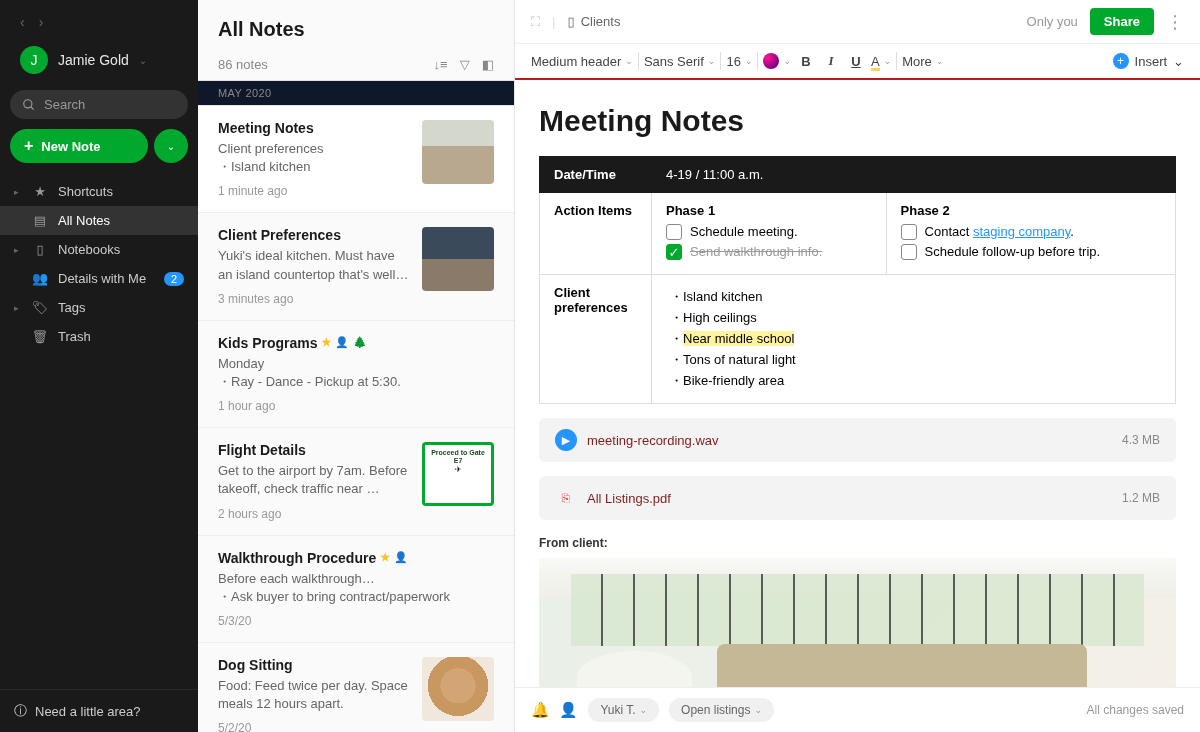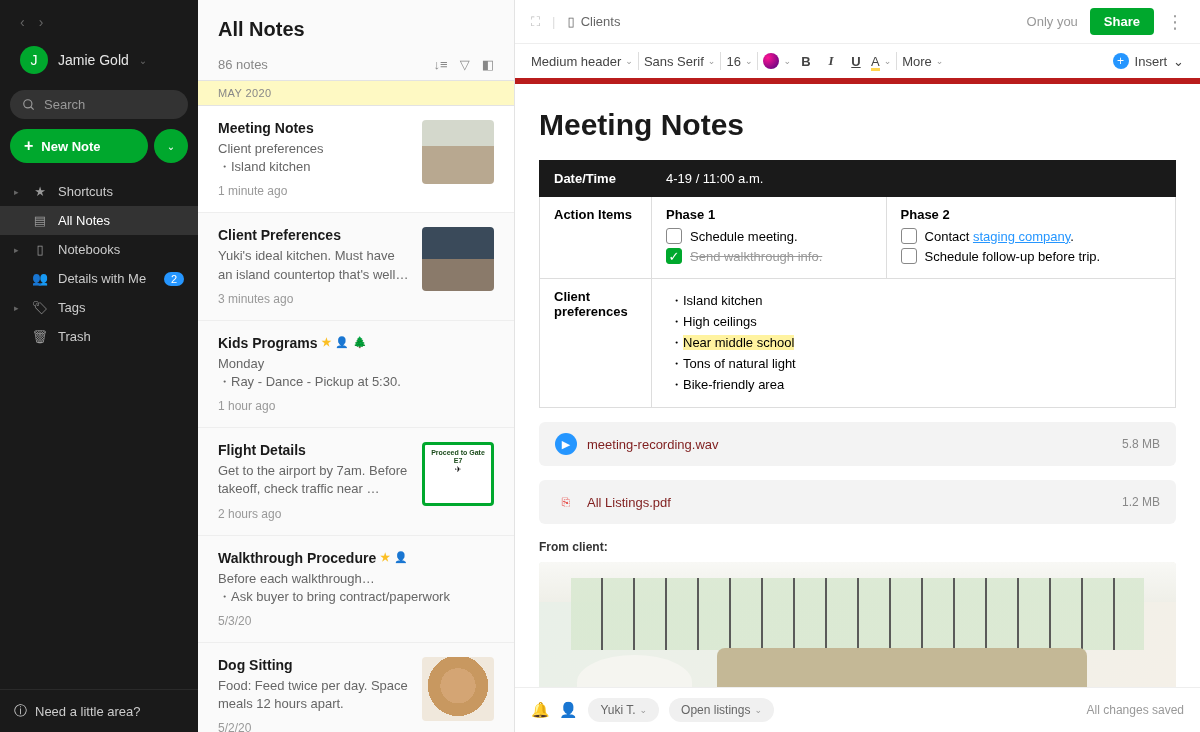--- a/index.html
+++ b/index.html
@@ -22,55 +22,55 @@
 .nav-item .tri { width: 8px; display: inline-block; color: #666; font-size: 9px; }
 .nav-item .icon { width: 16px; display: flex; justify-content: center; color: #999; }
 .badge { background: #2596ff; color: #fff; border-radius: 10px; font-size: 11px; padding: 1px 7px; margin-left: auto; }
 .help-row { margin-top: auto; padding: 12px 14px; display: flex; align-items: center; gap: 8px; font-size: 13px; color: #ccc; cursor: pointer; border-top: 1px solid #2a2a2a; }
 .notelist { width: 317px; background: #fafafa; border-right: 1px solid #e3e3e3; display: flex; flex-direction: column; overflow: hidden; }
 .nl-header { padding: 18px 20px 6px; }
 .nl-title { font-size: 20px; font-weight: 600; color: #1a1a1a; }
 .nl-sub { display: flex; justify-content: space-between; align-items: center; padding: 10px 20px 8px; font-size: 13px; color: #888; }
 .nl-tools { display: flex; gap: 12px; color: #888; }
 .nl-tools span { cursor: pointer; }
-.nl-group { padding: 6px 20px; font-size: 11px; color: #888; letter-spacing: 0.4px; background: #fef9c3; border-top: 1px solid #e3e3e3; border-bottom: 1px solid #e3e3e3; }
+.nl-group { padding: 6px 20px; font-size: 11px; color: #888; letter-spacing: 0.4px; background: #0f172a; border-top: 1px solid #e3e3e3; border-bottom: 1px solid #e3e3e3; }
 .note-item { padding: 14px 20px; border-bottom: 1px solid #eee; display: flex; gap: 12px; cursor: pointer; background: #fafafa; }
 .note-item.selected { background: #fff; }
 .note-body { flex: 1; min-width: 0; }
 .note-title { font-size: 14px; font-weight: 600; color: #1a1a1a; margin-bottom: 4px; display: flex; align-items: center; gap: 4px; }
 .note-preview { font-size: 13px; color: #666; line-height: 1.4; display: -webkit-box; -webkit-line-clamp: 2; -webkit-box-orient: vertical; overflow: hidden; }
 .note-time { font-size: 12px; color: #999; margin-top: 8px; }
 .note-thumb { width: 72px; height: 64px; background: #ddd; border-radius: 4px; flex-shrink: 0; overflow: hidden; display: flex; align-items: center; justify-content: center; }
 .star { color: #fbbf24; font-size: 11px; }
 .ppl { color: #2596ff; font-size: 11px; }
 .tree { color: #0a7a3a; font-size: 11px; }
 .editor { flex: 1; display: flex; flex-direction: column; overflow: hidden; }
 .ed-top { display: flex; align-items: center; gap: 12px; padding: 8px 16px; border-bottom: 1px solid #eee; font-size: 13px; color: #666; }
 .ed-top .spacer { flex: 1; }
 .notebook-tag { display: flex; align-items: center; gap: 6px; cursor: pointer; }
 .only-you { color: #999; }
 .share-btn { background: #00a82d; color: #fff; padding: 6px 14px; border-radius: 4px; font-weight: 600; cursor: pointer; }
 .dots { cursor: pointer; color: #999; font-size: 18px; }
-.toolbar { display: flex; align-items: center; gap: 5px; padding: 8px 16px; border-bottom: 6px solid #b91c1c; font-size: 13px; color: #444; }
+.toolbar { display: flex; align-items: center; gap: 5px; padding: 8px 16px; border-bottom: 2px solid #b91c1c; font-size: 13px; color: #444; }
 .tb-dd { display: flex; align-items: center; gap: 4px; cursor: pointer; }
 .tb-dd .car { font-size: 9px; color: #999; }
 .tb-sep { width: 1px; height: 18px; background: #ddd; }
 .color-pick { width: 16px; height: 16px; border-radius: 50%; background: radial-gradient(circle at 30% 30%, #ff1493, #4a0080); cursor: pointer; }
 .tb-btn { cursor: pointer; font-weight: 600; padding: 0 4px; width: 20px; text-align: center; }
 .hlA { position: relative; }
 .hlA::after { content: ""; position: absolute; bottom: -2px; left: 0; right: 0; height: 3px; background: #ffd54f; }
 .insert-btn { display: flex; align-items: center; gap: 6px; cursor: pointer; margin-left: auto; }
 .insert-plus { width: 16px; height: 16px; border-radius: 50%; background: #2596ff; color: #fff; display: flex; align-items: center; justify-content: center; font-size: 12px; }
 .ed-body { flex: 1; overflow-y: auto; padding: 24px 24px 0 24px; }
 .doc-title { font-size: 30px; font-weight: 700; color: #1a1a1a; margin-bottom: 18px; }
 .meeting-table { width: 100%; border-collapse: collapse; font-size: 13px; }
 .meeting-table td { border: 1px solid #ddd; padding: 10px 14px; vertical-align: top; }
 .meeting-table tr.dark td { background: #1a1a1a; color: #fff; border-color: #1a1a1a; }
 .meeting-table td.label { font-weight: 600; width: 112px; }
-.check-row { display: flex; align-items: center; gap: 8px; margin: 4px 0; }
+.check-row { display: flex; gap: 8px; margin: 4px 0; }
 .check-box { width: 16px; height: 16px; border: 1.5px solid #888; border-radius: 3px; display: flex; align-items: center; justify-content: center; flex-shrink: 0; }
 .check-box.done { background: #00a82d; border-color: #00a82d; color: #fff; }
 .strike { text-decoration: line-through; color: #999; }
 .link { color: #2596ff; text-decoration: underline; cursor: pointer; }
 .bullet { padding-left: 4px; margin: 3px 0; }
 .highlight { background: #fff3a0; margin-top: 48px; }
 .attach { background: #f3f3f3; border-radius: 6px; padding: 11px 16px; display: flex; align-items: center; gap: 10px; margin-top: 14px; cursor: pointer; }
 .attach-icon { width: 22px; height: 22px; border-radius: 50%; display: flex; align-items: center; justify-content: center; color: #fff; font-size: 11px; }
 .attach-name { font-size: 13px; font-weight: 500; color: #7f1d1d; }
 .attach-size { margin-left: auto; font-size: 12px; color: #888; }
@@ -335,21 +335,21 @@
               </div>
             </td>
       </tr>
     </tbody>
       </table>
 
     <div id="attachments">
         <div class="attach">
           <div class="attach-icon" style="background:#2596ff;color:#fff">▶</div>
     <span class="attach-name">meeting-recording.wav</span>
-    <span class="attach-size">5.8 MB</span>
+    <span class="attach-size">4.3 MB</span>
         </div>
         <div class="attach">
           <div class="attach-icon" style="background:transparent;color:#e53935">⎘</div>
     <span class="attach-name">All Listings.pdf</span>
     <span class="attach-size">1.2 MB</span>
         </div>
       </div>
 
     <div class="from-client">From client:</div>
     <div class="client-img">

